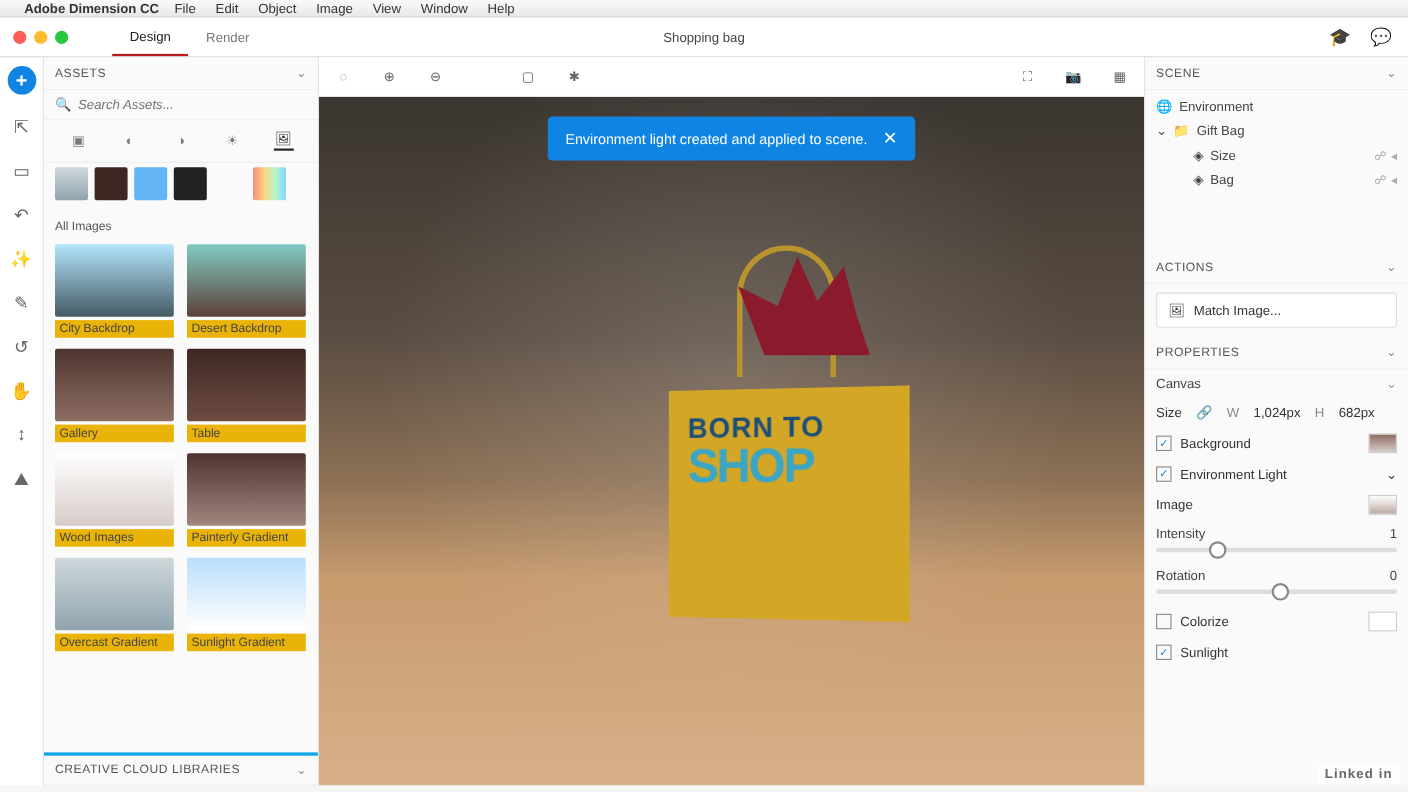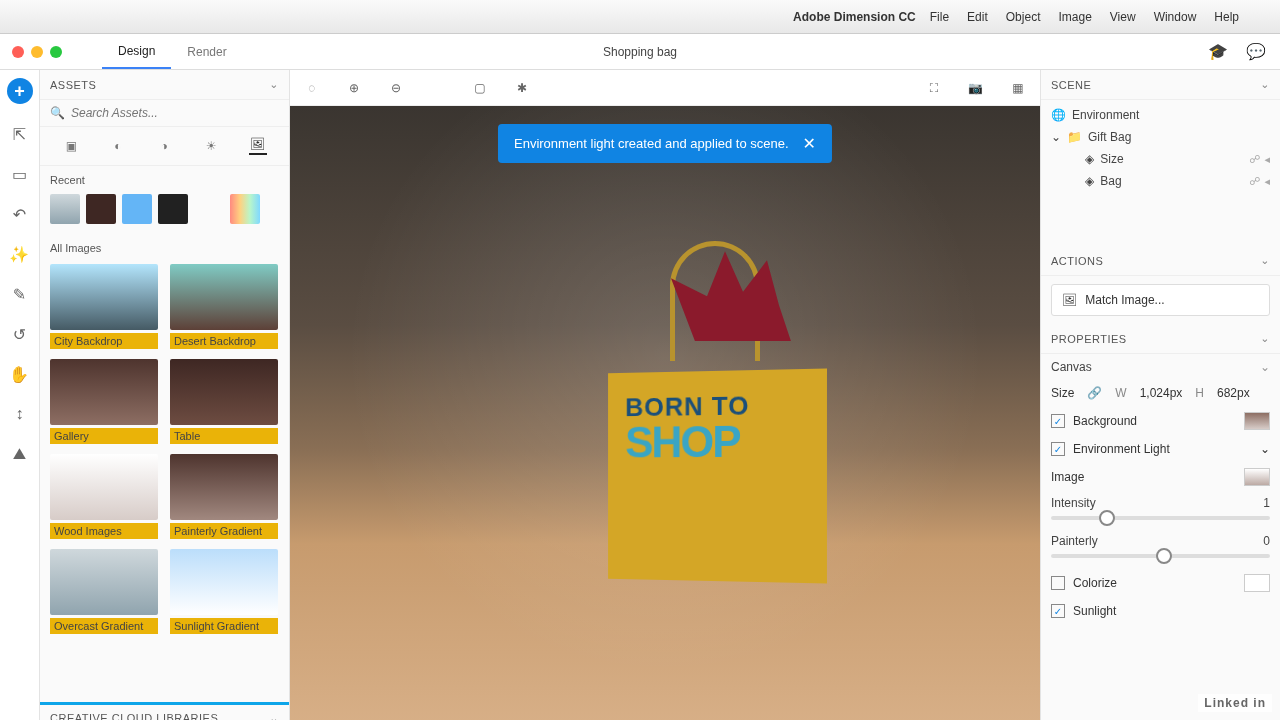--- a/index.html
+++ b/index.html
@@ -1,29 +1,29 @@
 <!DOCTYPE html>
 <html><head>
 <meta charset="utf-8">
 <style>
 * { margin: 0; padding: 0; box-sizing: border-box; font-family: -apple-system, BlinkMacSystemFont, "Segoe UI", sans-serif; }
 body { width: 1280px; height: 720px; overflow: hidden; background: #f5f5f5; color: #333; font-size: 12px; }
-.menubar { height: 34px; background: linear-gradient(#fafafa,#e8e8e8); display: flex; align-items: center; padding: 0 23px; border-bottom: 1px solid #ccc; justify-content: flex-end; }
+.menubar { height: 16px; background: linear-gradient(#fafafa,#e8e8e8); display: flex; align-items: center; padding: 0 10px; border-bottom: 1px solid #ccc; }
 .menubar .apple { margin-right: 12px; font-size: 14px; }
 .menubar .appname { font-weight: 600; margin-right: 14px; }
 .menubar .mitem { margin-right: 18px; cursor: default; }
 .titlebar { height: 36px; background: #fff; display: flex; align-items: center; border-bottom: 1px solid #ddd; position: relative; }
 .traffic { display: flex; gap: 7px; margin-left: 12px; }
 .tlight { width: 12px; height: 12px; border-radius: 50%; }
 .tl-red { background: #ff5f57; }
 .tl-yellow { background: #febc2e; }
 .tl-green { background: #28c840; }
 .tabs { display: flex; margin-left: 40px; height: 100%; }
 .tab { padding: 0 16px; display: flex; align-items: center; color: #777; cursor: pointer; }
-.tab.active { color: #222; border-bottom: 2px solid #3b82f6; }
+.tab.active { color: #222; border-bottom: 2px solid #b91c1c; }
 .doc-title { position: absolute; left: 50%; transform: translateX(-50%); color: #444; }
 .titlebar-right { position: absolute; right: 14px; display: flex; gap: 18px; color: #555; font-size: 16px; }
 .main { display: flex; height: calc(720px - 22px - 36px); }
 .toolcol { width: 40px; background: #fff; border-right: 1px solid #e3e3e3; display: flex; flex-direction: column; align-items: center; padding-top: 8px; gap: 20px; }
 .toolcol .addbtn { width: 26px; height: 26px; border-radius: 50%; background: #1084e3; color: #fff; display: flex; align-items: center; justify-content: center; font-size: 18px; font-weight: bold; }
 .toolcol .ticon { width: 20px; height: 20px; color: #666; display: flex; align-items: center; justify-content: center; font-size: 16px; cursor: pointer; }
 .assets { width: 250px; background: #fafafa; border-right: 1px solid #e3e3e3; display: flex; flex-direction: column; }
 .panel-header { height: 30px; display: flex; align-items: center; padding: 0 10px; font-size: 11px; letter-spacing: 0.5px; color: #555; text-transform: uppercase; border-bottom: 1px solid #eee; }
 .panel-header .chev { margin-left: auto; color: #888; }
 .search { padding: 6px 10px; display: flex; align-items: center; gap: 6px; color: #999; border-bottom: 1px solid #eee; }
@@ -130,21 +130,20 @@
       <span>🔍</span>
       <input placeholder="Search Assets..." style="">
     </div>
     <div class="assettabs">
       <div class="at">▣</div>
       <div class="at">◐</div>
       <div class="at">◑</div>
       <div class="at">☀</div>
       <div class="at active">🖼</div>
     </div>
-    <div class="section-label">Recent</div>
     <div class="thumbs-row">
       <div class="thumb-sm" style="background:linear-gradient(#cfd8dc,#90a4ae)"></div>
       <div class="thumb-sm" style="background:#3e2723"></div>
       <div class="thumb-sm" style="background:#64b5f6"></div>
       <div class="thumb-sm" style="background:#212121"></div>
       <div class="thumb-sm" style="background:#fafafa"></div>
       <div class="thumb-sm" style="background:linear-gradient(90deg,#ff8a80,#ffd180,#b9f6ca,#80d8ff)"></div>
     </div>
     <div class="section-label">All Images</div>
     <div class="grid">
@@ -296,21 +295,21 @@
       <div class="lbl">
           <span>Intensity</span>
           <span>1</span>
         </div>
       <div class="slider">
           <div class="knob" style="left:22%"></div>
         </div>
     </div>
     <div class="slider-row">
       <div class="lbl">
-          <span>Painterly</span>
+          <span>Rotation</span>
           <span>0</span>
         </div>
       <div class="slider">
           <div class="knob" style="left:48%"></div>
         </div>
     </div>
     <div class="chk-row">
       <span class="chk" style="color:transparent">✓</span>
       <span>Colorize</span>
       <span class="swatch" style="background:#fff"></span>

